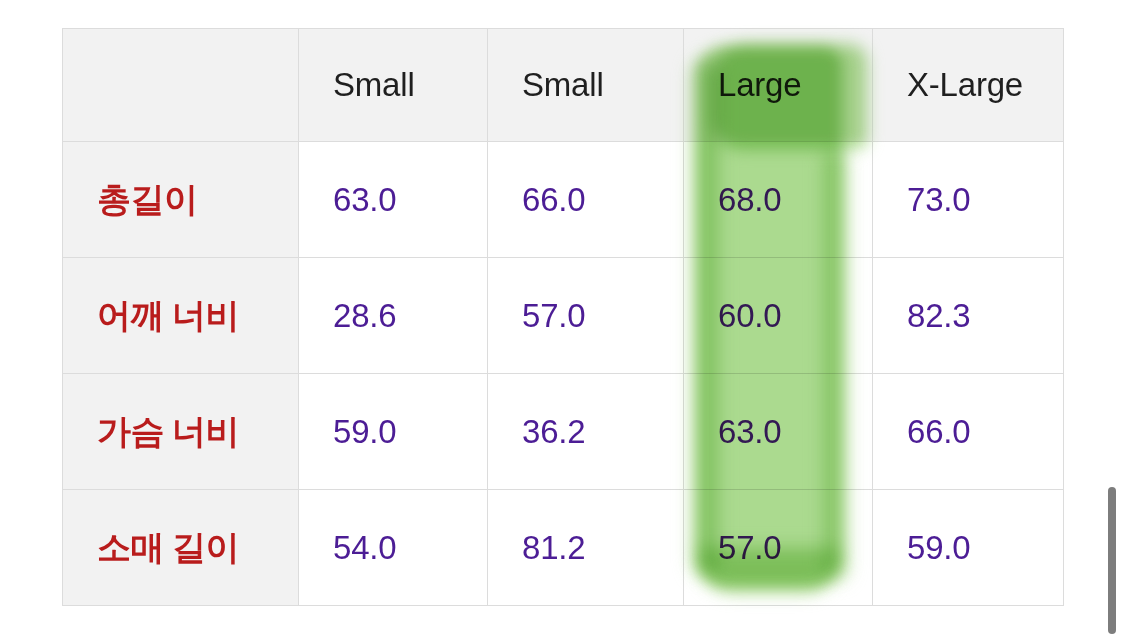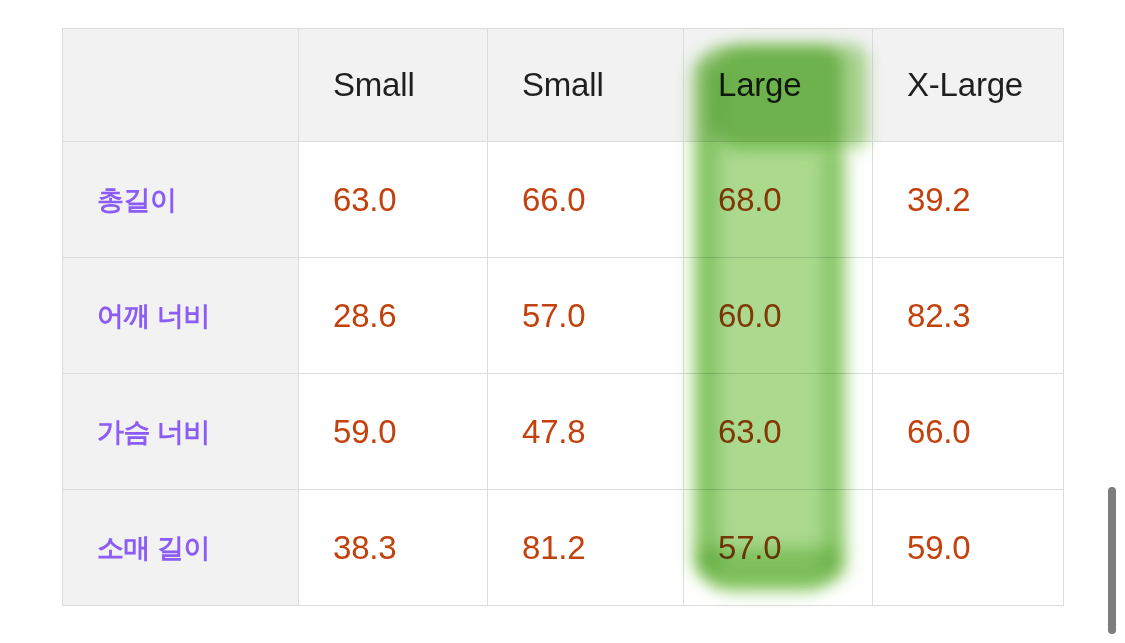--- a/index.html
+++ b/index.html
@@ -61,31 +61,32 @@
     font-weight: 400;
     color: #1f1f1f;
     letter-spacing: -0.2px;
   }
   thead th.corner-cell { background: #f2f2f2; }
 
   tbody tr { height: 116px; }
 
   td.row-label {
     background: #f2f2f2;
-    font-size: 27px;
+    font-size: 34px;
     font-weight: 700;
-    color: #8b5cf6;
+    color: #b91c1c;
     letter-spacing: -0.5px;
+    font-family: Liberation Serif, serif;
   }
 
   td.value-cell {
     background: #ffffff;
     font-size: 33px;
     font-weight: 400;
-    color: #c2410c;
+    color: #4c1d95;
     letter-spacing: -0.2px;
   }
 
   
   #marker-layer {
     position: absolute;
     left: 0;
     top: 0;
     width: 1125px;
     height: 643px;
@@ -194,39 +195,39 @@
           <th>Large</th>
           <th>X-Large</th>
         </tr>
       </thead>
       <tbody>
         <tr>
           <td class="row-label">총길이</td>
           <td class="value-cell">63.0</td>
           <td class="value-cell">66.0</td>
           <td class="value-cell">68.0</td>
-          <td class="value-cell">39.2</td>
+          <td class="value-cell">73.0</td>
         </tr>
         <tr>
           <td class="row-label">어깨 너비</td>
           <td class="value-cell">28.6</td>
           <td class="value-cell">57.0</td>
           <td class="value-cell">60.0</td>
           <td class="value-cell">82.3</td>
         </tr>
         <tr>
           <td class="row-label">가슴 너비</td>
           <td class="value-cell">59.0</td>
-          <td class="value-cell">47.8</td>
+          <td class="value-cell">36.2</td>
           <td class="value-cell">63.0</td>
           <td class="value-cell">66.0</td>
         </tr>
         <tr>
           <td class="row-label">소매 길이</td>
-          <td class="value-cell">38.3</td>
+          <td class="value-cell">54.0</td>
           <td class="value-cell">81.2</td>
           <td class="value-cell">57.0</td>
           <td class="value-cell">59.0</td>
         </tr>
       </tbody>
     </table>
   </div>
 
   <div id="marker-layer">
     <div class="marker-stroke marker-fringe-left"></div>

